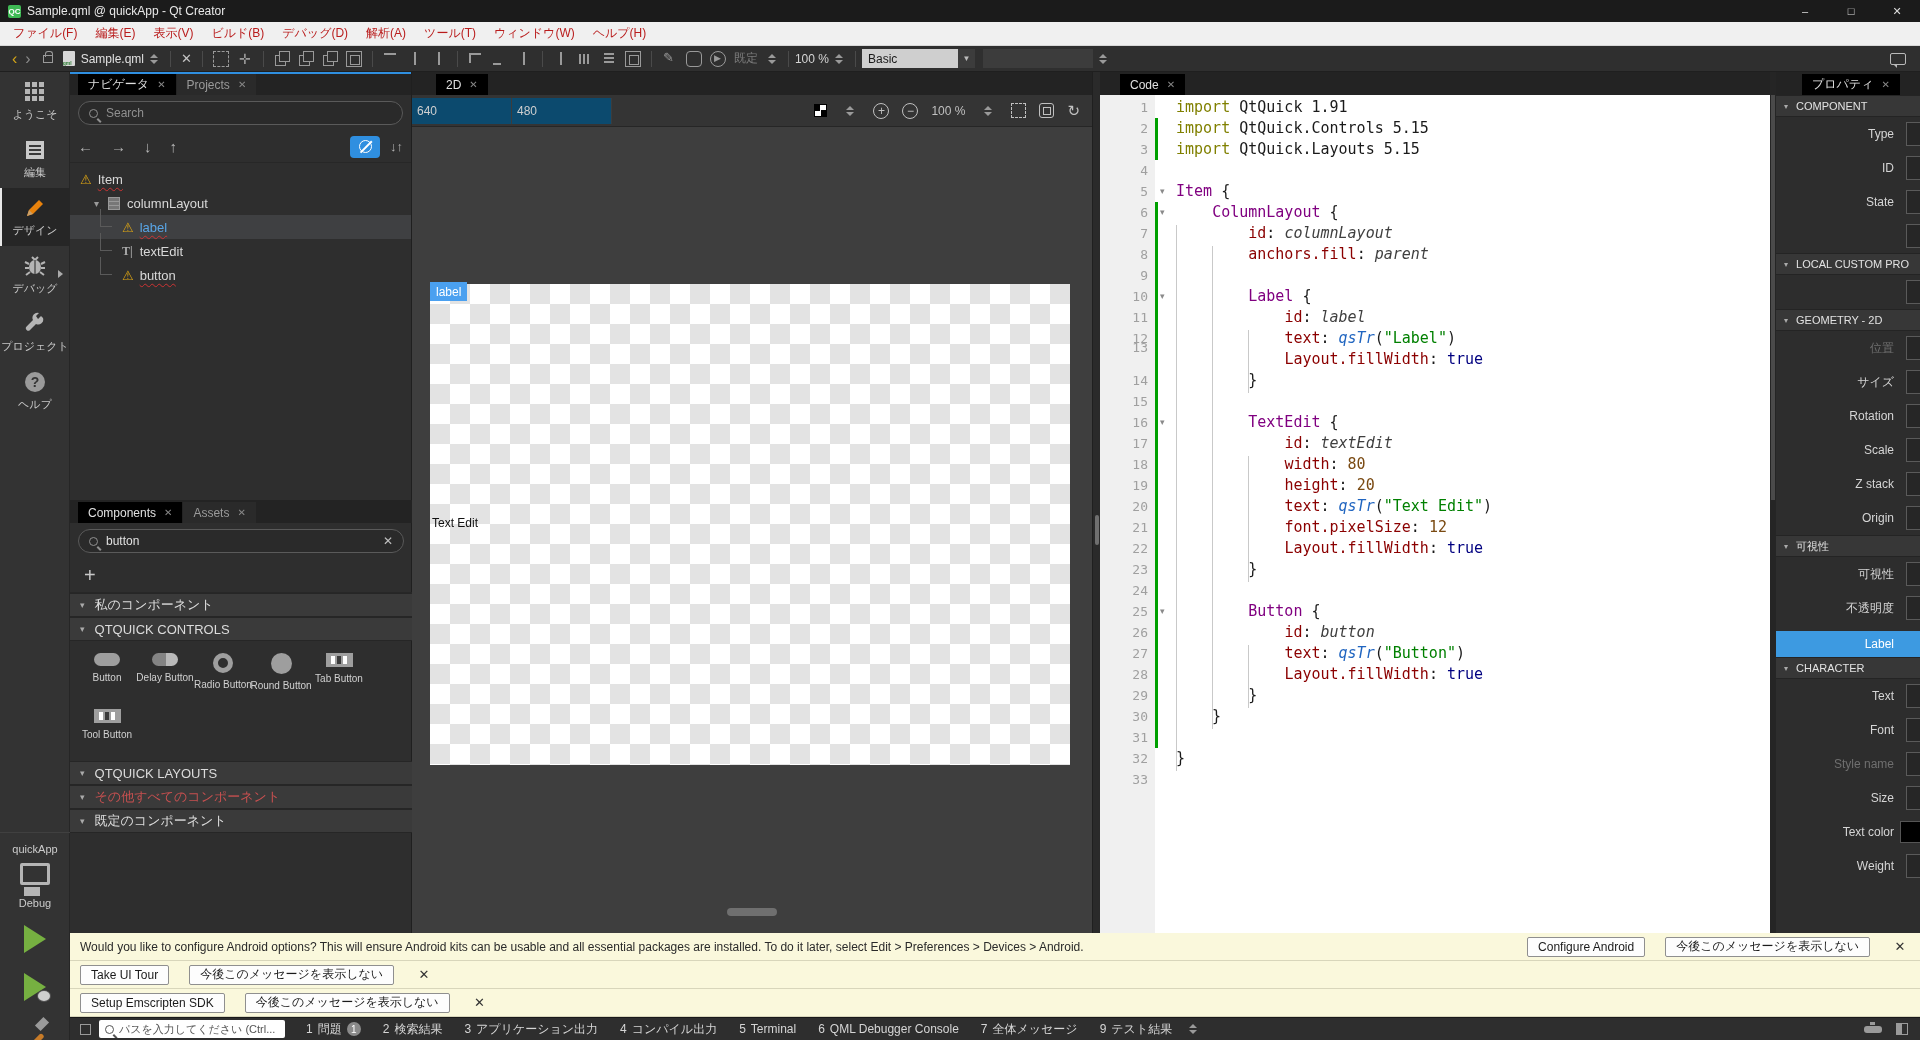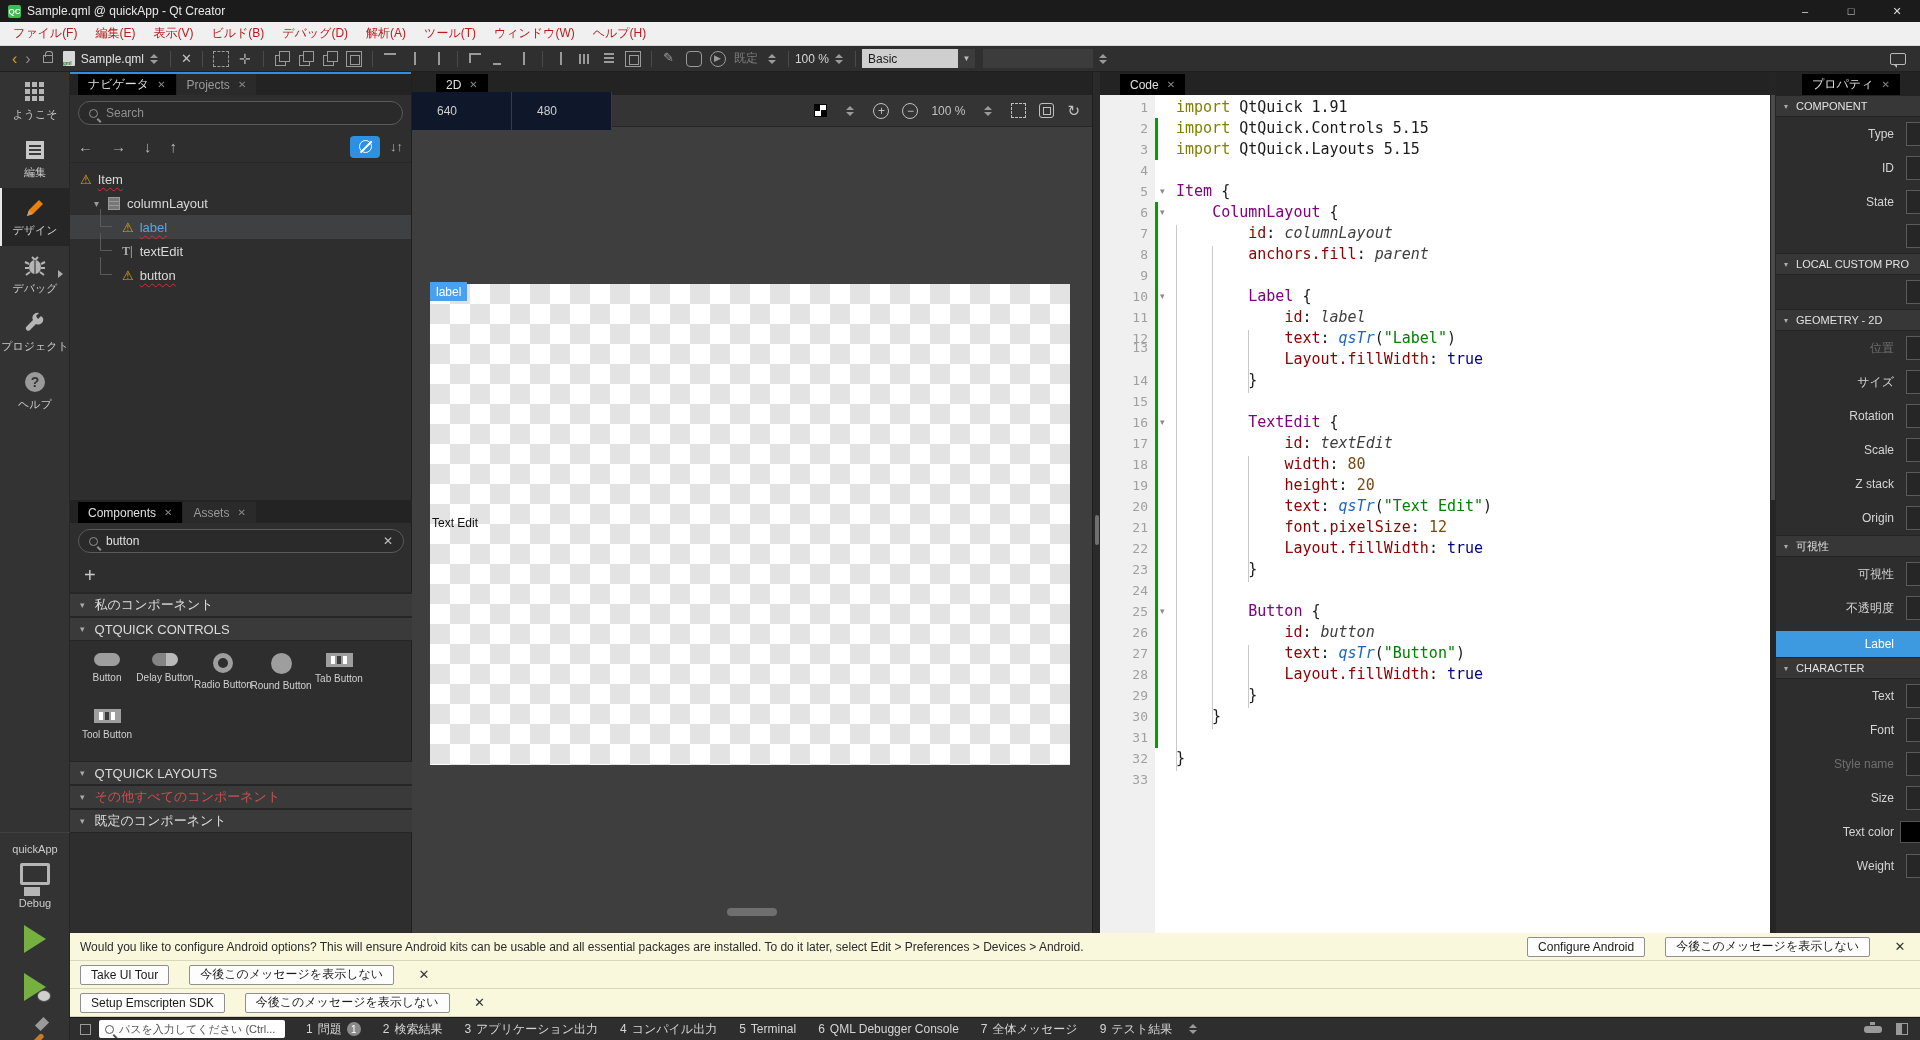--- a/index.html
+++ b/index.html
@@ -125,21 +125,21 @@
   .ci-pill.delay { background:linear-gradient(90deg,#848484 55%, #b9b9b9 55%); }
   .ci-ring { width:20px; height:20px; border-radius:50%; border:5px solid #9e9e9e; }
   .ci-circle { width:21px; height:21px; border-radius:50%; background:#9e9e9e; }
   .ci-tab { width:27px; height:14px; background:#9e9e9e; display:flex; align-items:center; justify-content:center; gap:2px; }
   .ci-tab b { width:4px; height:8px; background:#3a3a3a; }
   .ci-tab b.w { background:#fff; }
 
   
   #canvas-panel { left:412px; top:72px; width:680px; height:861px; background:#3e3e3e; }
   #form-toolbar { height:32px; background:#343434; border-bottom:1px solid #262626; display:flex; align-items:center; color:#c0c0c0; font-size:12px; }
-  .dim-field { width:100px; height:38px; background:#0f172a; border-right:1px solid #3c3c3c; display:flex; align-items:center; padding-left:25px; color:#cfcfcf; }
+  .dim-field { width:100px; height:26px; background:#0c4a6e; border-right:1px solid #3c3c3c; display:flex; align-items:center; padding-left:5px; color:#cfcfcf; }
   #form-toolbar .right { margin-left:auto; display:flex; align-items:center; gap:13px; padding-right:12px; }
   .checker-ic { width:13px; height:13px; background:conic-gradient(#fff 0 25%, #000 0 50%, #fff 0 75%, #000 0); border:1px solid #000; }
   .circle-ic { width:16px; height:16px; border:1px solid #c0c0c0; border-radius:50%; display:flex; align-items:center; justify-content:center; font-size:12px; color:#c0c0c0; line-height:1; }
   .dash-rect { width:15px; height:15px; border:1px dashed #c0c0c0; }
   .fit-rect { width:15px; height:15px; border:1px solid #c0c0c0; border-radius:3px; display:flex; align-items:center; justify-content:center; }
   .fit-rect::after { content:""; width:6px; height:6px; border:1px solid #c0c0c0; }
   #artboard { position:absolute; left:18px; top:212px; width:640px; height:481px; background:#fff;
     background-image:linear-gradient(45deg,#e3e3e3 25%,transparent 25%,transparent 75%,#e3e3e3 75%),
                      linear-gradient(45deg,#e3e3e3 25%,transparent 25%,transparent 75%,#e3e3e3 75%);
     background-size:40px 40px; background-position:0 0,20px 20px; }

